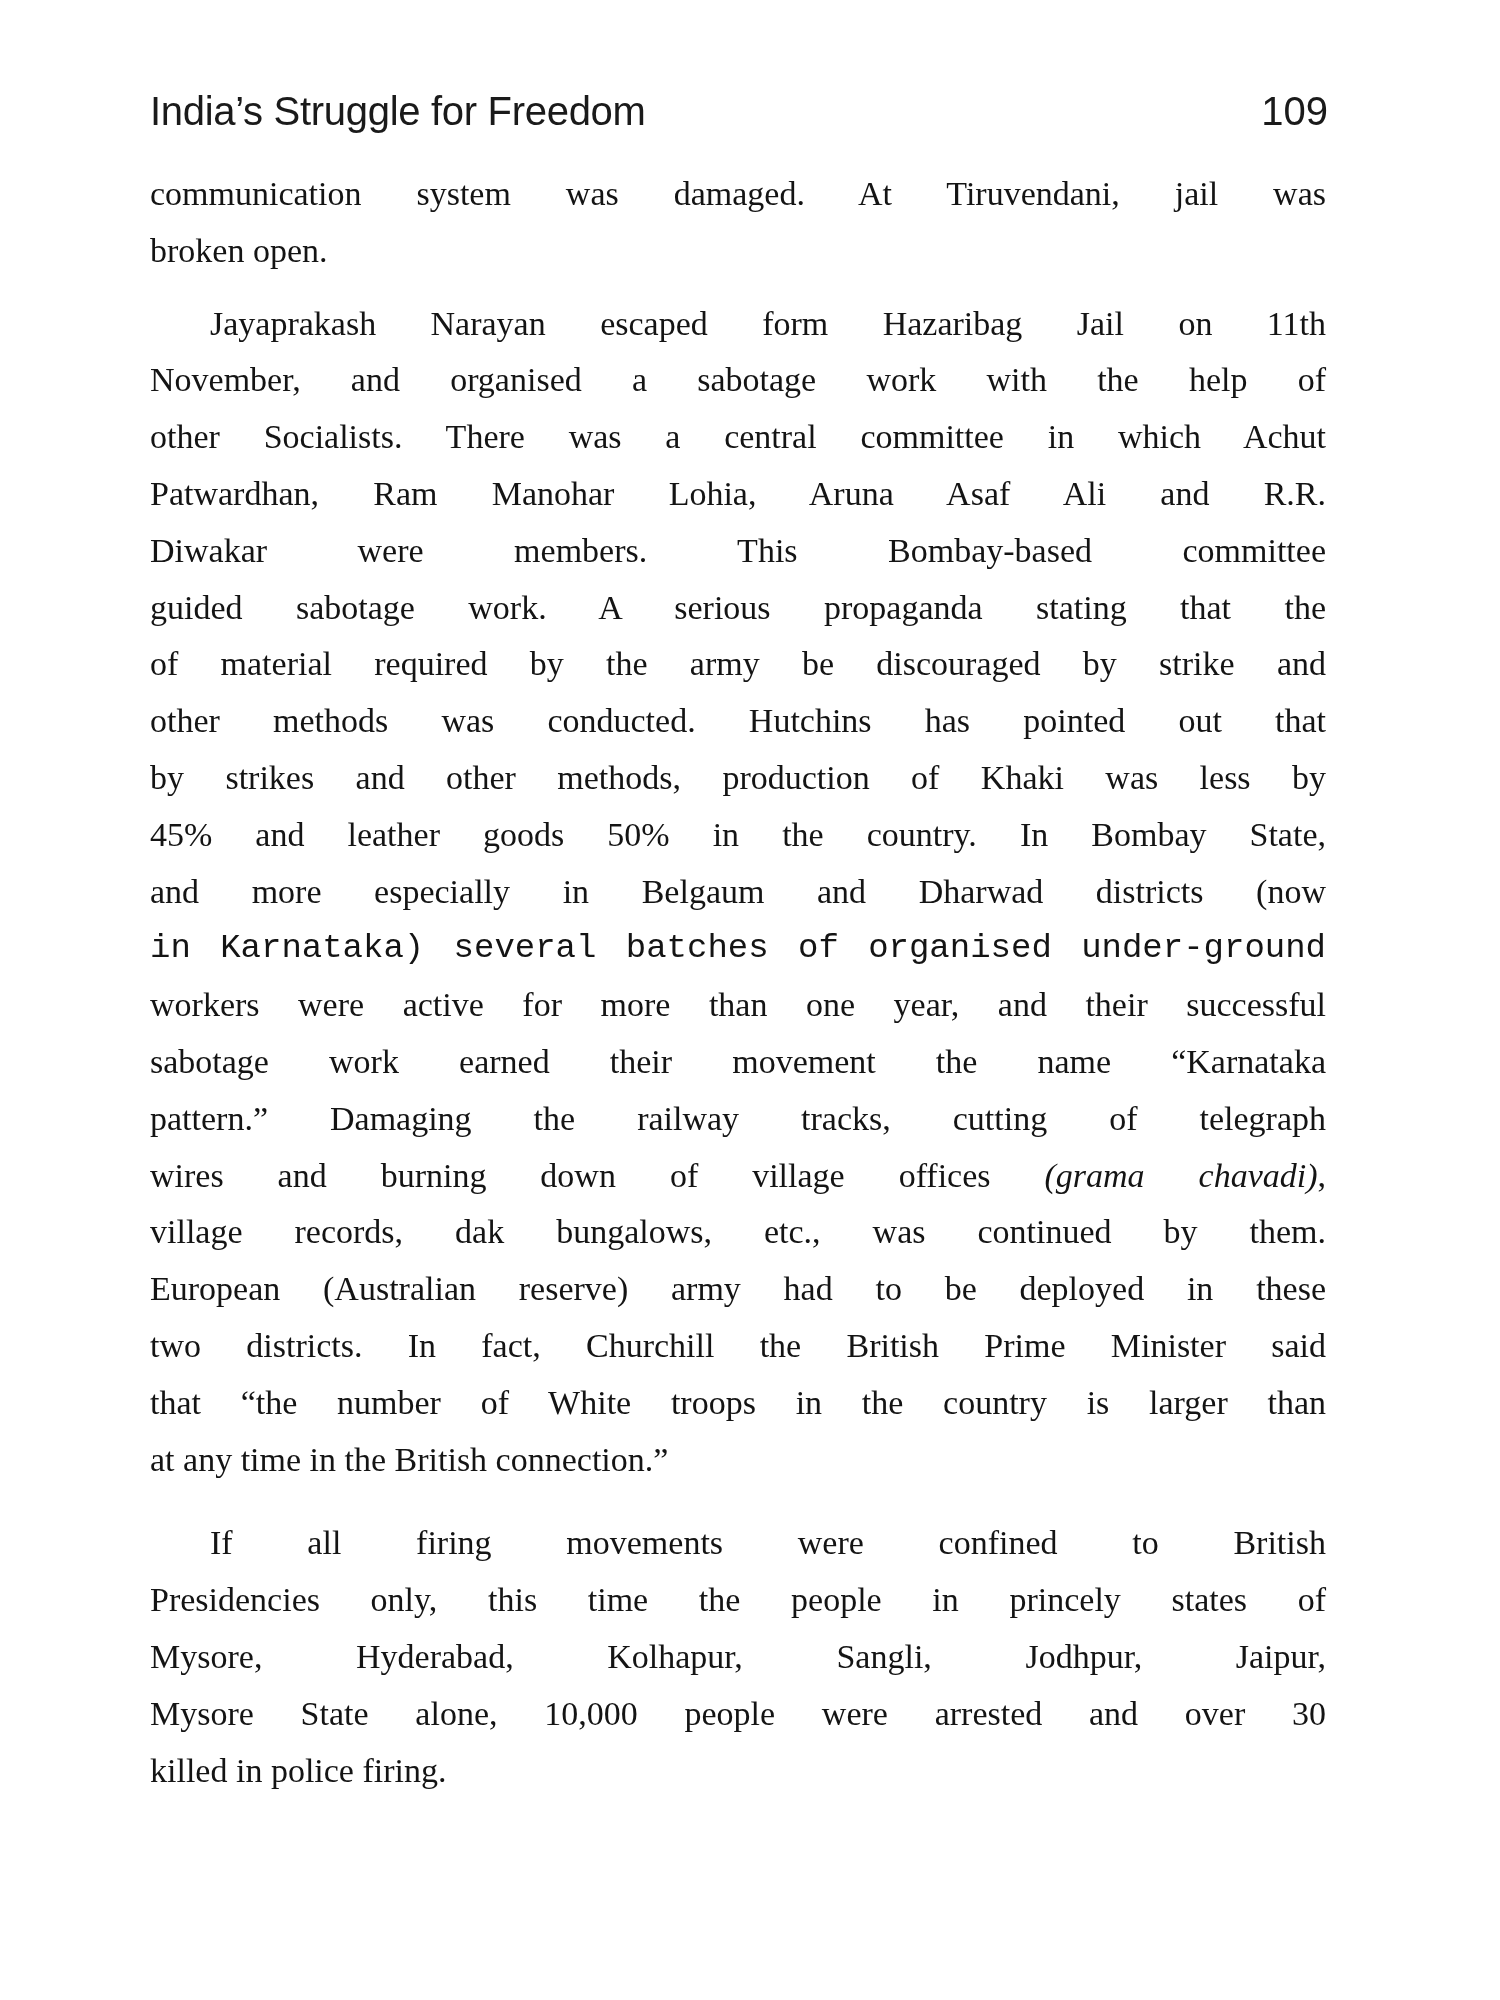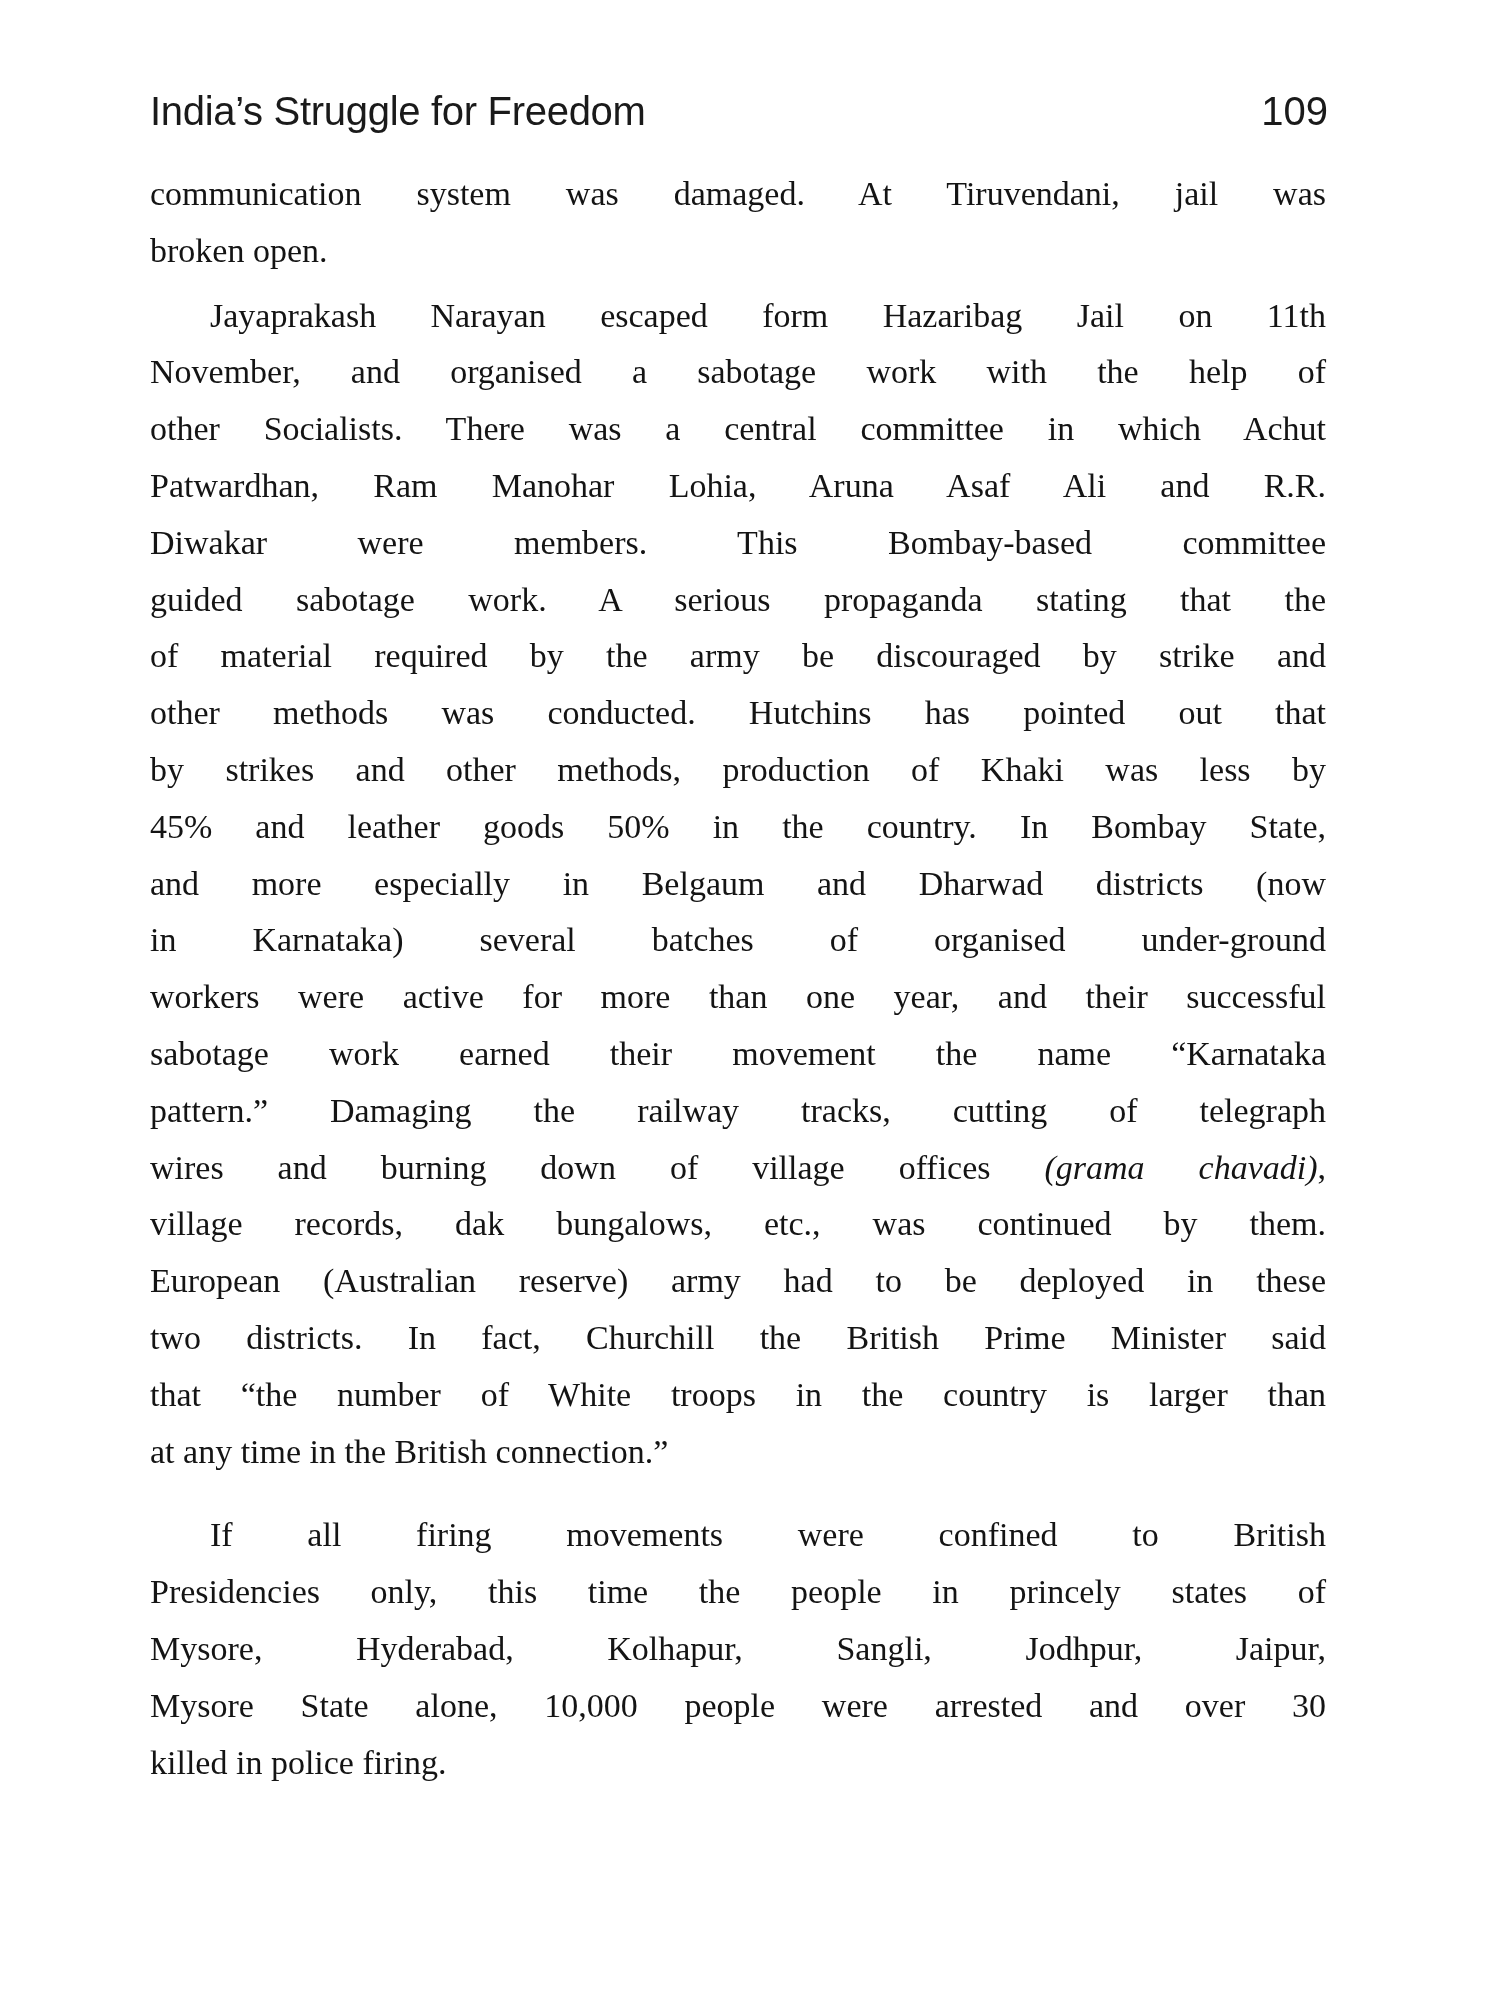--- a/index.html
+++ b/index.html
@@ -11,21 +11,21 @@
     color: #1a1a1a;
   }
   .running-head .title { position: absolute; left: 0; top: 0; letter-spacing: -0.3px; }
   .running-head .pageno { position: absolute; right: 0; top: 0; }
   .body-text {
     position: absolute; left: 150px; top: 166px; width: 1176px;
     font-family: "Liberation Serif", serif; font-size: 34px; line-height: 56.8px;
     color: #141414;
   }
   .para { margin: 0; }
-  .para + .para { margin-top: 8px; }
+  .para + .para { margin-top: 16px; }
   .para.p3 { margin-top: 27px; }
   .line {
     display: block; white-space: nowrap; text-align: justify; text-align-last: justify;
     height: 56.8px; overflow: visible;
   }
   .line.last { text-align-last: left; }
   .line.indent { padding-left: 60px; }
   .ital { font-style: italic; }
 </style>
 </head>
@@ -48,21 +48,21 @@
       <span class="line" style="white-space: nowrap;">November, and organised a sabotage work with the help of</span>
       <span class="line" style="white-space: nowrap;">other Socialists.  There was a central committee in which Achut</span>
       <span class="line" style="white-space: nowrap;">Patwardhan, Ram Manohar Lohia, Aruna Asaf Ali and R.R.</span>
       <span class="line" style="white-space: nowrap;">Diwakar were members.  This Bombay-based committee</span>
       <span class="line" style="white-space: nowrap;">guided sabotage work.  A serious propaganda stating that the</span>
       <span class="line" style="white-space: nowrap;">of material required by the army be discouraged by strike and</span>
       <span class="line" style="white-space: nowrap;">other methods was conducted.  Hutchins has pointed out that</span>
       <span class="line" style="white-space: nowrap;">by strikes and other methods, production of Khaki was less by</span>
       <span class="line" style="white-space: nowrap;">45% and leather goods 50% in the country.  In Bombay State,</span>
       <span class="line" style="white-space: nowrap;">and more especially in Belgaum and Dharwad districts (now</span>
-      <span class="line" style="white-space: nowrap;">in Karnataka) several batches of organised under-ground</span>
+      <span class="line" style="white-space: nowrap; font-family: Liberation Mono, monospace;">in Karnataka) several batches of organised under-ground</span>
       <span class="line" style="white-space: nowrap;">workers were active for more than one year, and their successful</span>
       <span class="line" style="white-space: nowrap;">sabotage work earned their movement the name “Karnataka</span>
       <span class="line" style="white-space: nowrap;">pattern.”  Damaging the railway tracks, cutting of telegraph</span>
       <span class="line" style="white-space: nowrap;"><span>wires and burning down of village offices </span><span class="ital">(grama chavadi)</span><span>,</span></span>
       <span class="line" style="white-space: nowrap;">village records, dak bungalows, etc., was continued by them.</span>
       <span class="line" style="white-space: nowrap;">European (Australian reserve) army had to be deployed in these</span>
       <span class="line" style="white-space: nowrap;">two districts.  In fact, Churchill the British Prime Minister said</span>
       <span class="line" style="white-space: nowrap;">that “the number of White troops in the country is larger than</span>
       <span class="line last" style="white-space: nowrap;">at any time in the British connection.”</span>
     </p>

